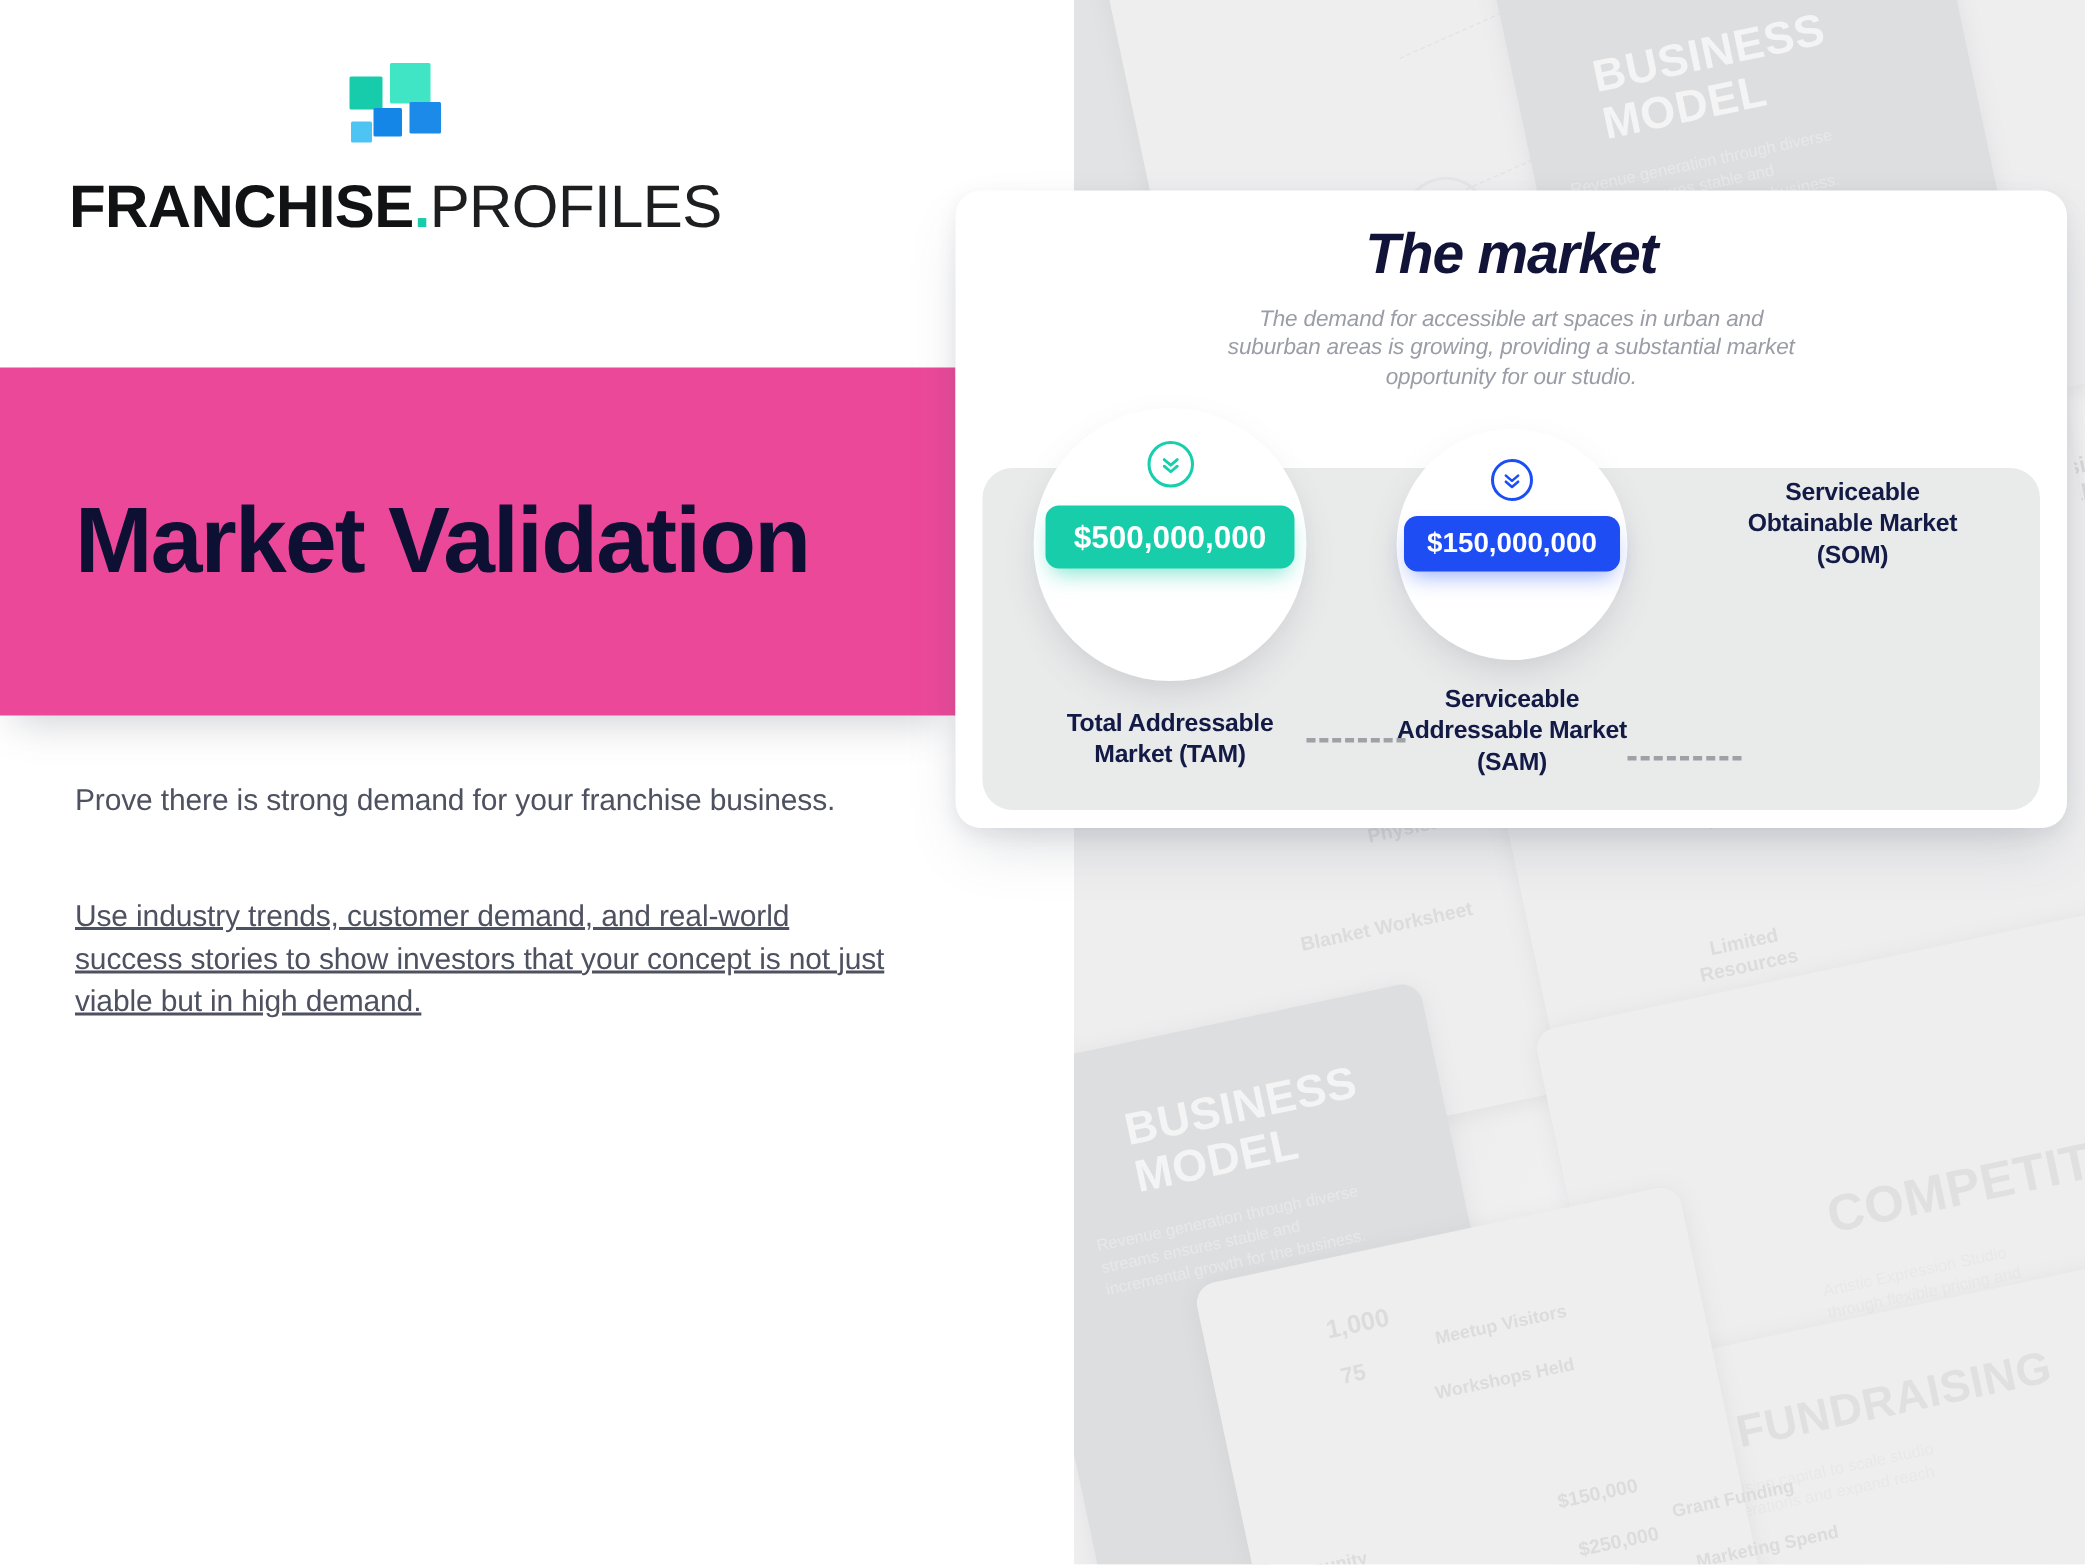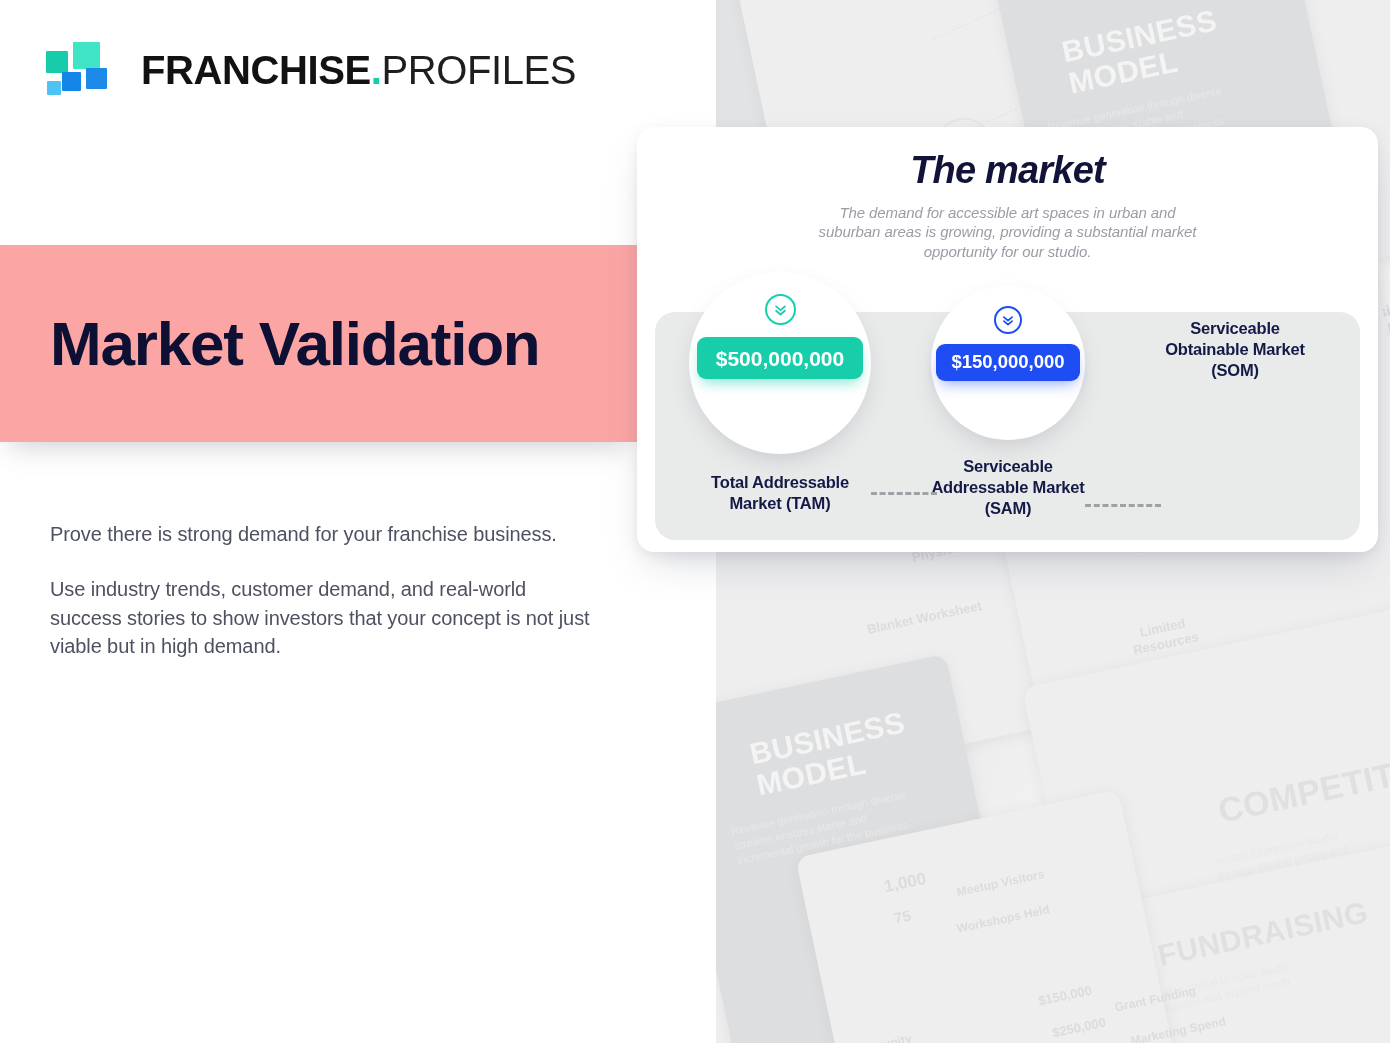--- a/index.html
+++ b/index.html
@@ -83,21 +83,22 @@
     height: 4px;
     margin-bottom: 3px;
   }
 
   
   .logo {
     position: absolute;
     left: 46px; top: 42px;
     display: flex;
     align-items: center;
-    gap: 33px;
+    gap: 20px;
+    flex-direction: column;
   }
   .logo-mark {
     position: relative;
     width: 62px; height: 56px;
   }
   .logo-mark span {
     position: absolute;
     display: block;
     border-radius: 1px;
   }
@@ -114,22 +115,22 @@
     line-height: 1;
   }
   .logo-text .b { font-weight: 700; color: #111214; }
   .logo-text .dot { font-weight: 700; color: #17ccab; }
   .logo-text .l { font-weight: 400; color: #1d1e20; }
 
   
   .banner {
     position: absolute;
     left: 0; top: 245px;
-    width: 637px; height: 197px;
-    background: #fca5a5;
+    width: 637px; height: 232px;
+    background: #ec4899;
     display: flex;
     align-items: center;
     box-shadow: 0 14px 26px -10px rgba(90,95,110,.30);
   }
   .banner h1 {
     margin-left: 50px;
     font-size: 62px;
     font-weight: 700;
     letter-spacing: -1.2px;
     color: #0d1033;
@@ -141,21 +142,21 @@
     position: absolute;
     left: 50px; top: 520px;
     width: 540px;
   }
   .copy p {
     font-size: 20px;
     line-height: 1.42;
     color: #4e5160;
     letter-spacing: -.1px;
   }
-  .copy p + p { margin-top: 27px; }
+  .copy p + p { margin-top: 49px; text-decoration: underline; }
 
   
   .market-card {
     position: absolute;
     left: 637px; top: 127px;
     width: 741px; height: 425px;
     background: #ffffff;
     border-radius: 17px;
     box-shadow: 0 18px 40px -12px rgba(95,100,115,.28), 0 4px 12px rgba(95,100,115,.10);
   }

